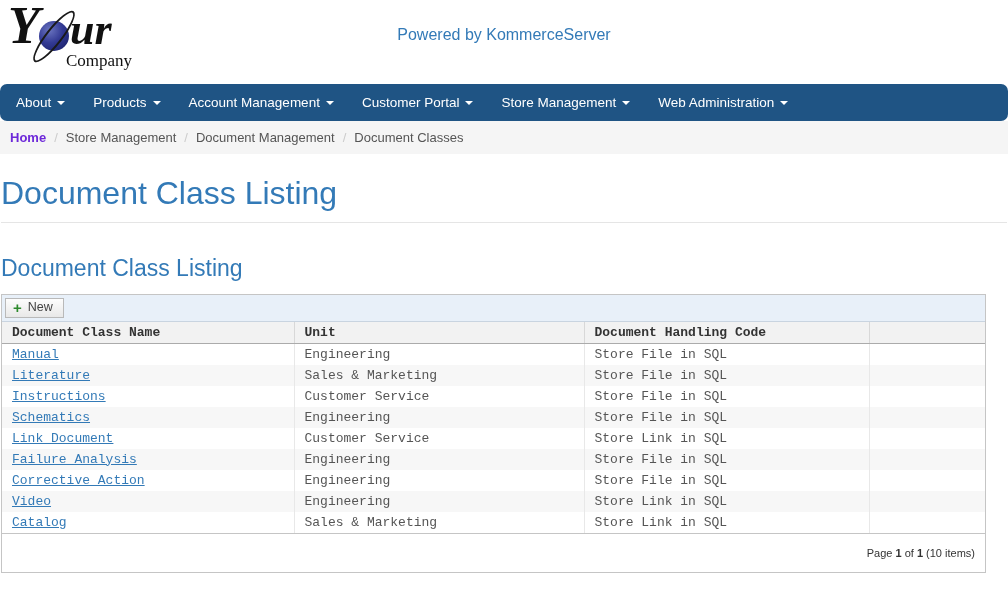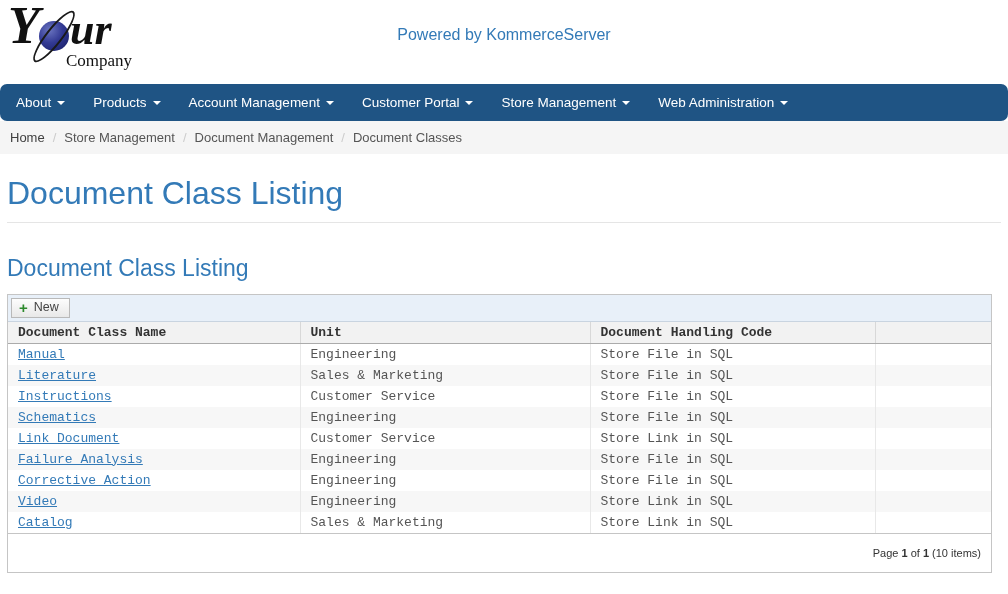--- a/index.html
+++ b/index.html
@@ -80,25 +80,25 @@
     border-top: 4px solid #fff;
   }
   
   .breadcrumb {
     height: 33px;
     background: #f5f5f5;
     display: flex; align-items: center;
     padding: 0 10px;
     font-size: 13px;
   }
-  .breadcrumb a { color: #404040; text-decoration: none; cursor: pointer; }
+  .breadcrumb a { color: #6d28d9; text-decoration: none; cursor: pointer; font-weight: bold; }
   .breadcrumb .crumb { color: #555; }
   .breadcrumb .sep { color: #ccc; padding: 0 8px; }
   
-  .container { padding: 0 7px; }
+  .container { padding: 0 1px; }
   h1.page-title {
     margin: 21px 0 10px;
     font-size: 32px;
     font-weight: normal;
     color: #337ab7;
     line-height: 1.15;
   }
   .title-rule {
     border: none;
     border-top: 1px solid #e5e5e5;

